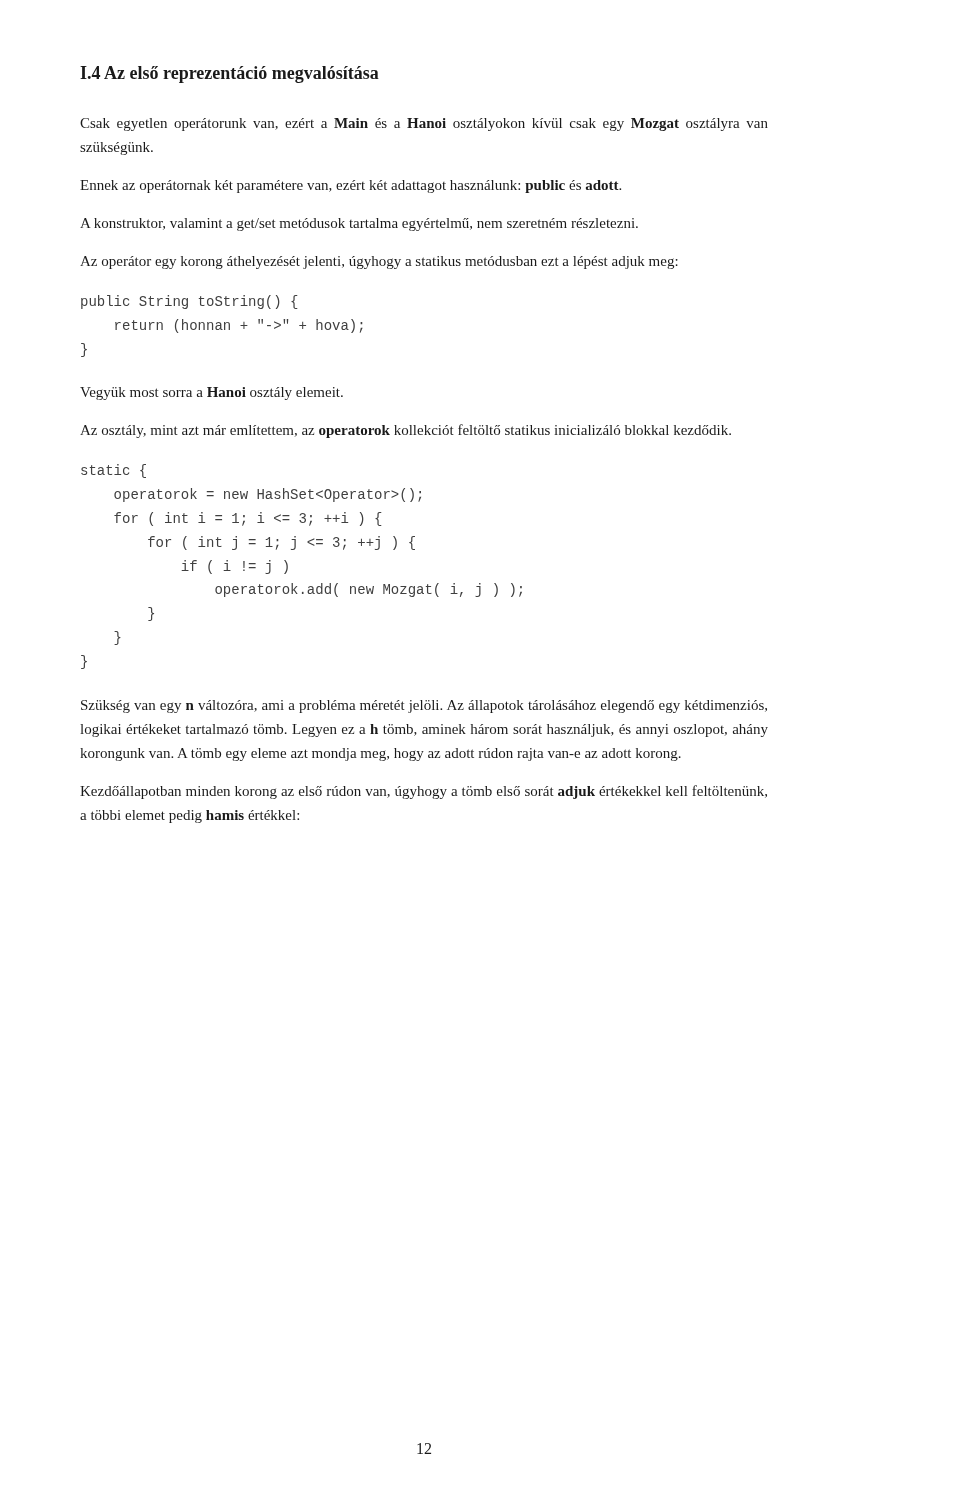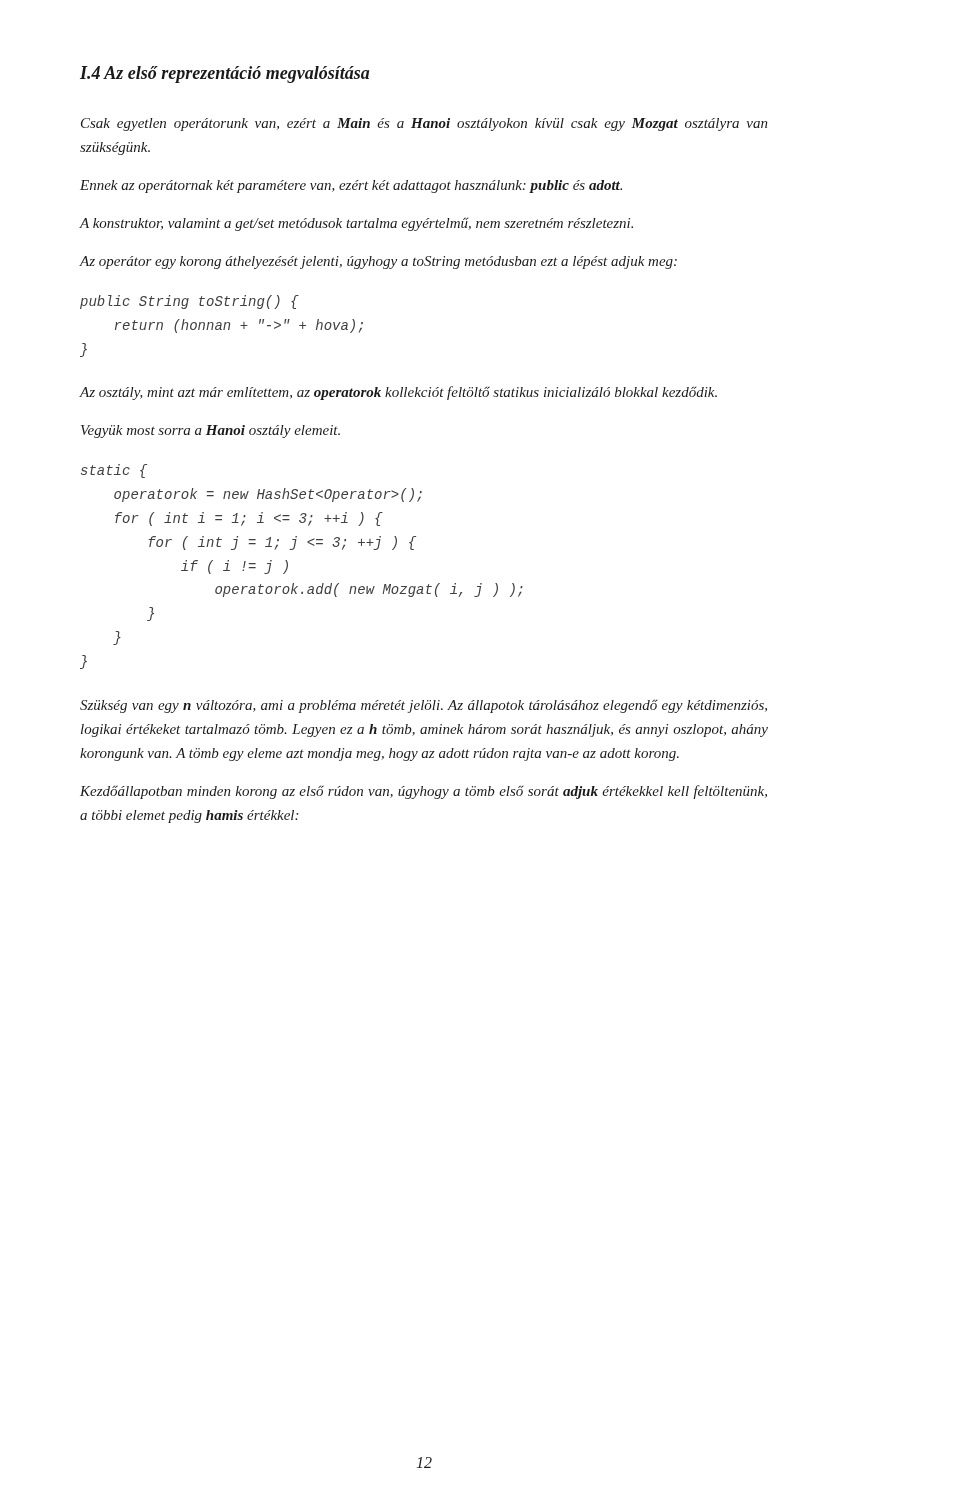--- a/index.html
+++ b/index.html
@@ -16,21 +16,20 @@
       line-height: 1.5;
       width: 960px;
       min-height: 1489px;
     }
 
     .page {
       width: 848px;
       min-height: 1489px;
       padding: 60px 80px 44px 80px;
       position: relative;
-      font-style: italic;
     }
 
     h2 {
       font-size: 18px;
       font-weight: bold;
       margin-bottom: 24px;
       font-family: "Times New Roman", Times, serif;
     }
 
     p {
@@ -45,21 +44,21 @@
       font-family: "Courier New", Courier, monospace;
       font-size: 14px;
       line-height: 1.7;
       margin: 18px 0 18px 0;
       color: #404040;
       white-space: pre;
     }
 
     .page-number {
       position: absolute;
-      bottom: 14px;
+      bottom: 28px;
       left: 50%;
       transform: translateX(-50%);
       font-size: 16px;
       font-family: "Times New Roman", Times, serif;
       margin-top: 46px;
     }
 
     b {
       font-weight: bold;
     }
@@ -77,33 +76,33 @@
 
   <p>
     <span>Ennek az operátornak két paramétere van, ezért két adattagot használunk: <b>public</b> és <b>adott</b>.</span>
   </p>
 
   <p>
     <span>A konstruktor, valamint a get/set metódusok tartalma egyértelmű, nem szeretném részletezni.</span>
   </p>
 
   <p>
-    <span>Az operátor egy korong áthelyezését jelenti, úgyhogy a toString metódusban ezt a lépést adjuk meg:</span>
+    <span>Az operátor egy korong áthelyezését jelenti, úgyhogy a statikus metódusban ezt a lépést adjuk meg:</span>
   </p>
 
   <div class="code-block">public String toString() {
     return (honnan + "-&gt;" + hova);
 }</div>
 
   <p>
-    <span>Az osztály, mint azt már említettem, az <b>operatorok</b> kollekciót feltöltő statikus inicializáló blokkal kezdődik.</span>
+    <span>Vegyük most sorra a <b>Hanoi</b> osztály elemeit.</span>
   </p>
 
   <p>
-    <span>Vegyük most sorra a <b>Hanoi</b> osztály elemeit.</span>
+    <span>Az osztály, mint azt már említettem, az <b>operatorok</b> kollekciót feltöltő statikus inicializáló blokkal kezdődik.</span>
   </p>
 
 
   <div class="code-block">static {
     operatorok = new HashSet&lt;Operator&gt;();
     for ( int i = 1; i &lt;= 3; ++i ) {
         for ( int j = 1; j &lt;= 3; ++j ) {
             if ( i != j )
                 operatorok.add( new Mozgat( i, j ) );
         }

